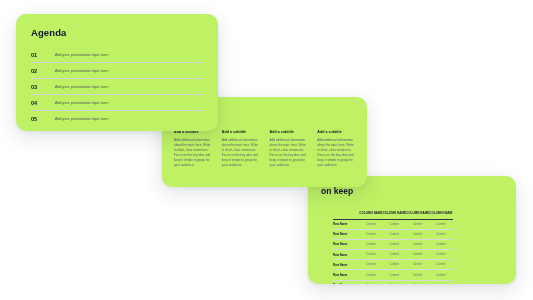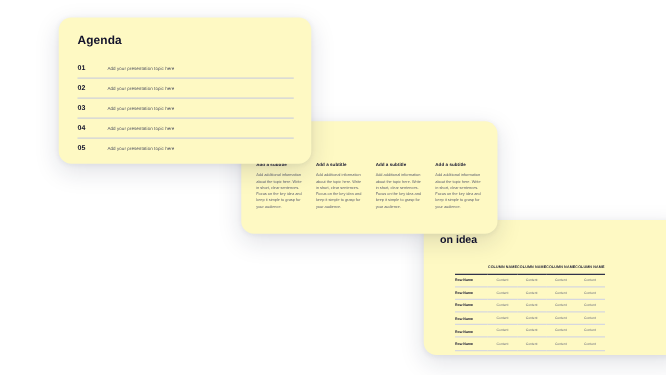--- a/index.html
+++ b/index.html
@@ -15,25 +15,24 @@
     position: relative;
   }
   .stage {
     position: absolute;
     left: 0; top: 0;
     width: 533px;
     height: 300px;
   }
   .slide {
     position: absolute;
-    background: #fef9c3;
+    background: #bef264;
     border-radius: 10px;
     box-shadow: 0 6px 20px rgba(25, 30, 60, 0.13), 0 1px 4px rgba(25,30,60,0.06);
     overflow: hidden;
-    margin-left: 31px;
   }
 
   
   #slide-agenda {
     left: 16px;
     top: 14px;
     width: 202px;
     height: 117px;
     z-index: 3;
   }
@@ -164,21 +163,21 @@
     padding-left: 0px;
   }
   .tbl tr:last-child td { border-bottom: 0.45px solid #d6d8df; }
 </style>
 </head>
 <body>
 
 <div class="stage">
 
   <div class="slide" id="slide-table">
-    <div class="table-title">on idea</div>
+    <div class="table-title">on keep</div>
     <table class="tbl">
       <thead>
         <tr>
           <th class="first-col"></th>
           <th>COLUMN NAME</th>
           <th>COLUMN NAME</th>
           <th>COLUMN NAME</th>
           <th>COLUMN NAME</th>
         </tr>
       </thead>

